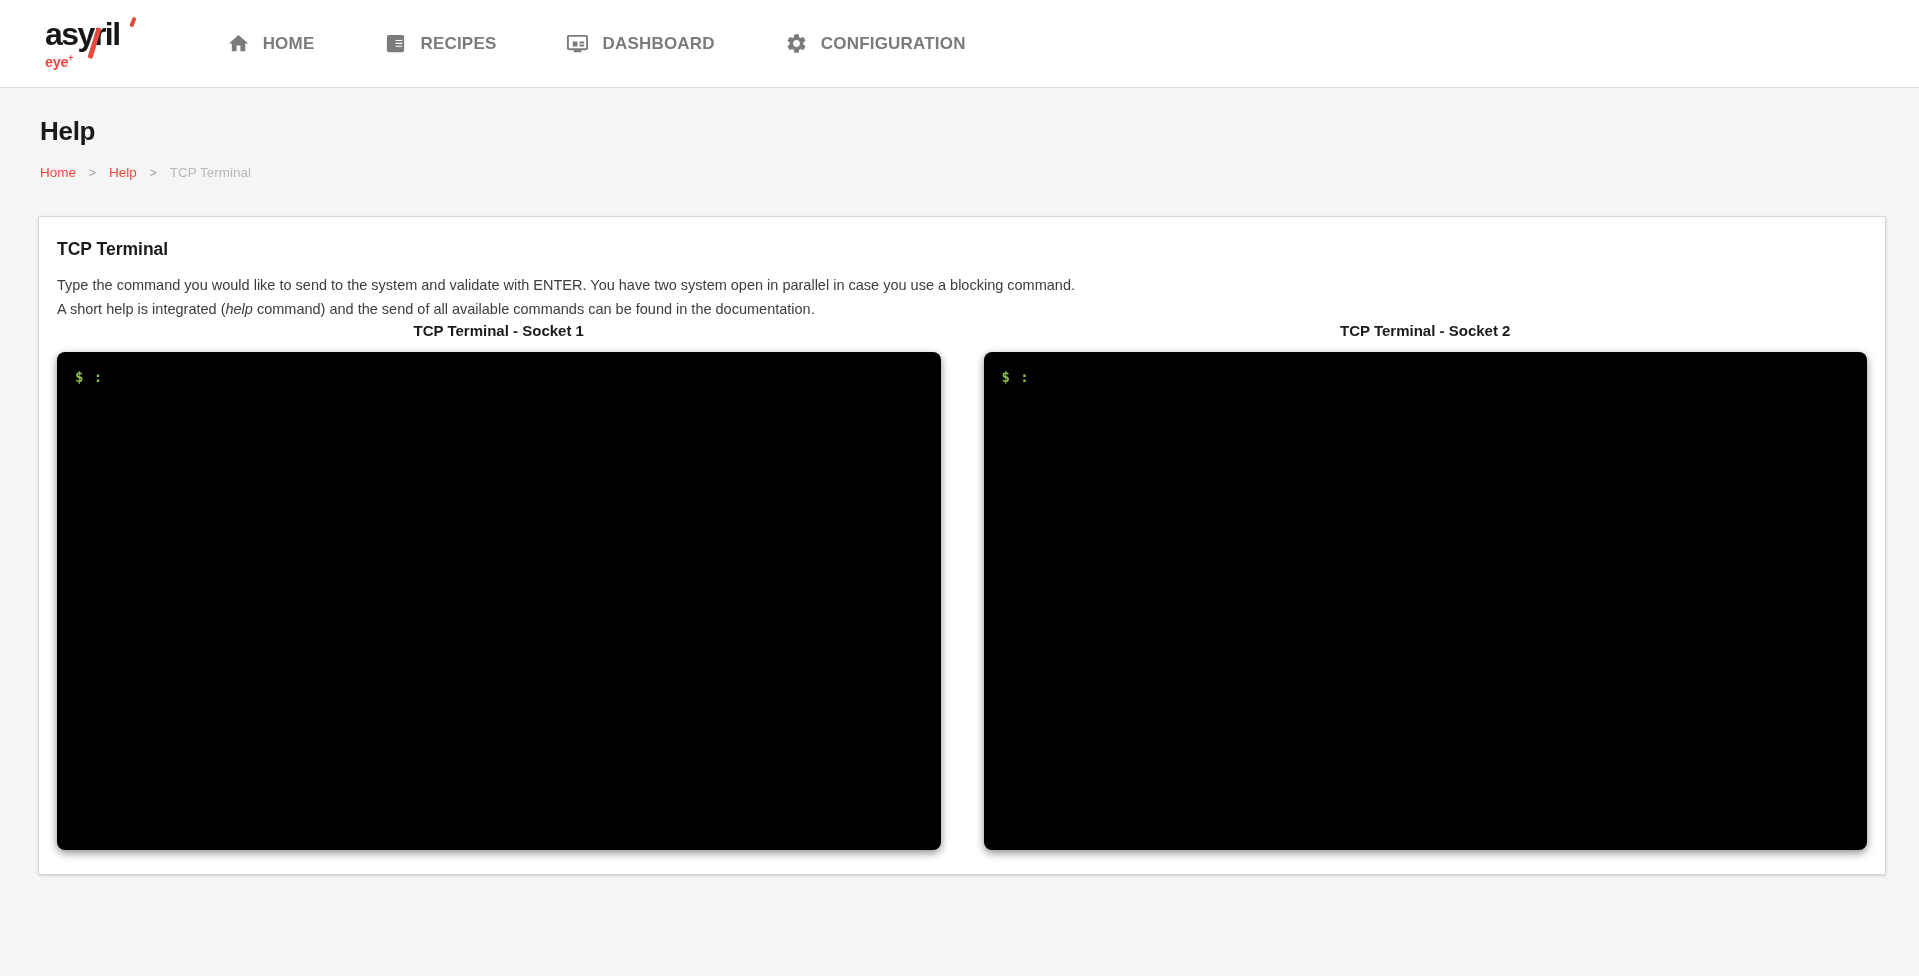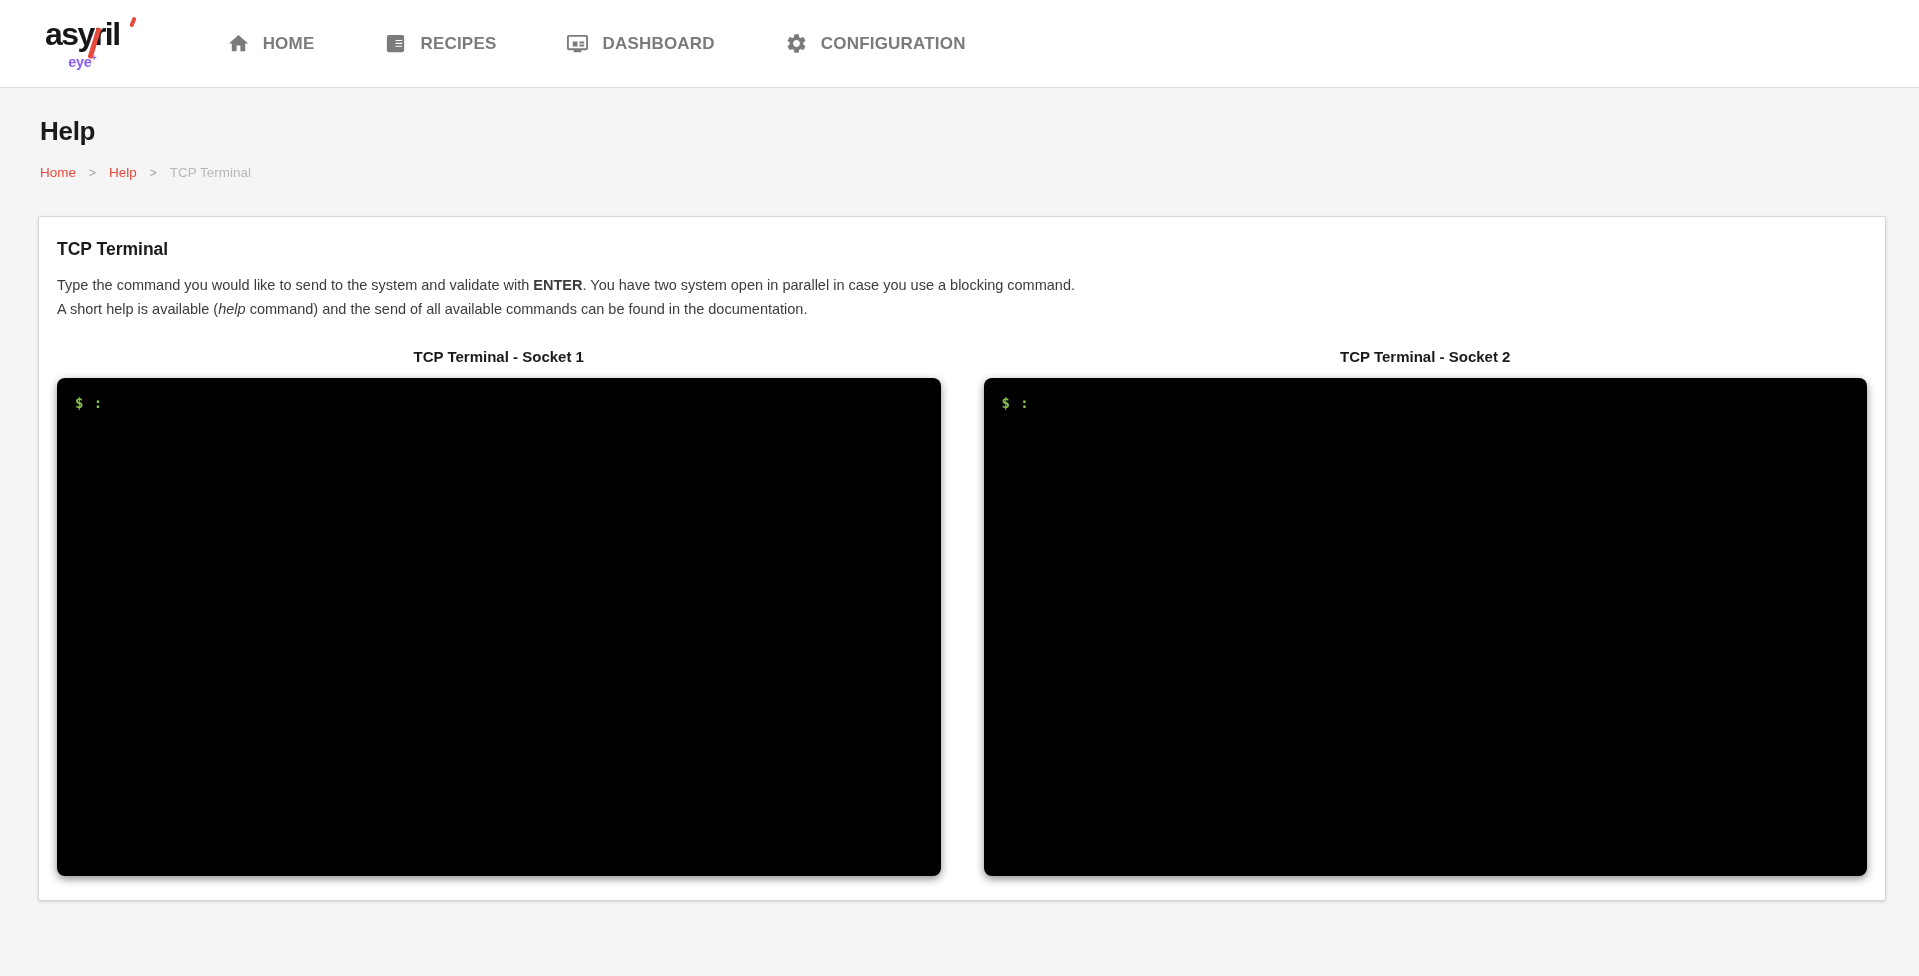--- a/index.html
+++ b/index.html
@@ -42,24 +42,24 @@
   }
   .logo-accent {
     position:absolute;
     left:86px; top:-1px;
     width:3.5px; height:10px;
     background:#e8493d;
     border-radius:1.5px;
     transform:rotate(22deg);
   }
   .logo-sub {
-    text-align:center;
+    text-align:left;
     font-size:14.5px;
     font-weight:700;
-    color:#8b5cf6;
+    color:#ef4444;
     margin-top:4px;
     letter-spacing:-0.3px;
   }
   .logo-sub sup { font-size:9px; }
 
   .nav-menu { display:flex; margin-left:72px; }
   .nav-right { display:flex; margin-left:auto; }
   .nav-item {
     display:flex;
     align-items:center;
@@ -112,29 +112,28 @@
     font-size:17.5px;
     font-weight:700;
     color:#1b1b1b;
   }
   .card-desc {
     margin-top:14px;
     font-size:14.5px;
     color:#3c3c3c;
     line-height:1.65;
   }
-  .card-desc .b { font-weight:700; }
+  .card-desc .b { font-weight:400; }
   .card-desc .i { font-style:italic; }
 
   
   .terminals {
     display:grid;
     grid-template-columns:1fr 1fr;
     column-gap:43px;
-    margin-top:26px;
   }
   .terminal-title {
     text-align:center;
     font-size:15px;
     font-weight:700;
     color:#1b1b1b;
     margin-bottom:13px;
   }
   .terminal {
     height:498px;
@@ -198,21 +197,21 @@
   <a class="crumb-link" style="color: rgb(232, 73, 61);">Help</a>
   <span class="crumb-sep">&gt;</span>
   <span class="crumb-current">TCP Terminal</span>
 </div>
 
 <section class="card">
   <h2 class="card-title">TCP Terminal</h2>
 
   <div class="card-desc">
     <div><span>Type the command you would like to send to the system and validate with </span><span class="b">ENTER</span><span>. You have two system open in parallel in case you use a blocking command.</span></div>
-    <div><span>A short help is available (</span><span class="i">help</span><span> command) and the send of all available commands can be found in the documentation.</span></div>
+    <div><span>A short help is integrated (</span><span class="i">help</span><span> command) and the send of all available commands can be found in the documentation.</span></div>
   </div>
 
   <div class="terminals">
     <div>
       <div class="terminal-title">TCP Terminal - Socket 1</div>
       <div class="terminal" style="color: rgb(139, 195, 74);">
         <span class="prompt">$ :</span>
       </div>
     </div>
     <div>

